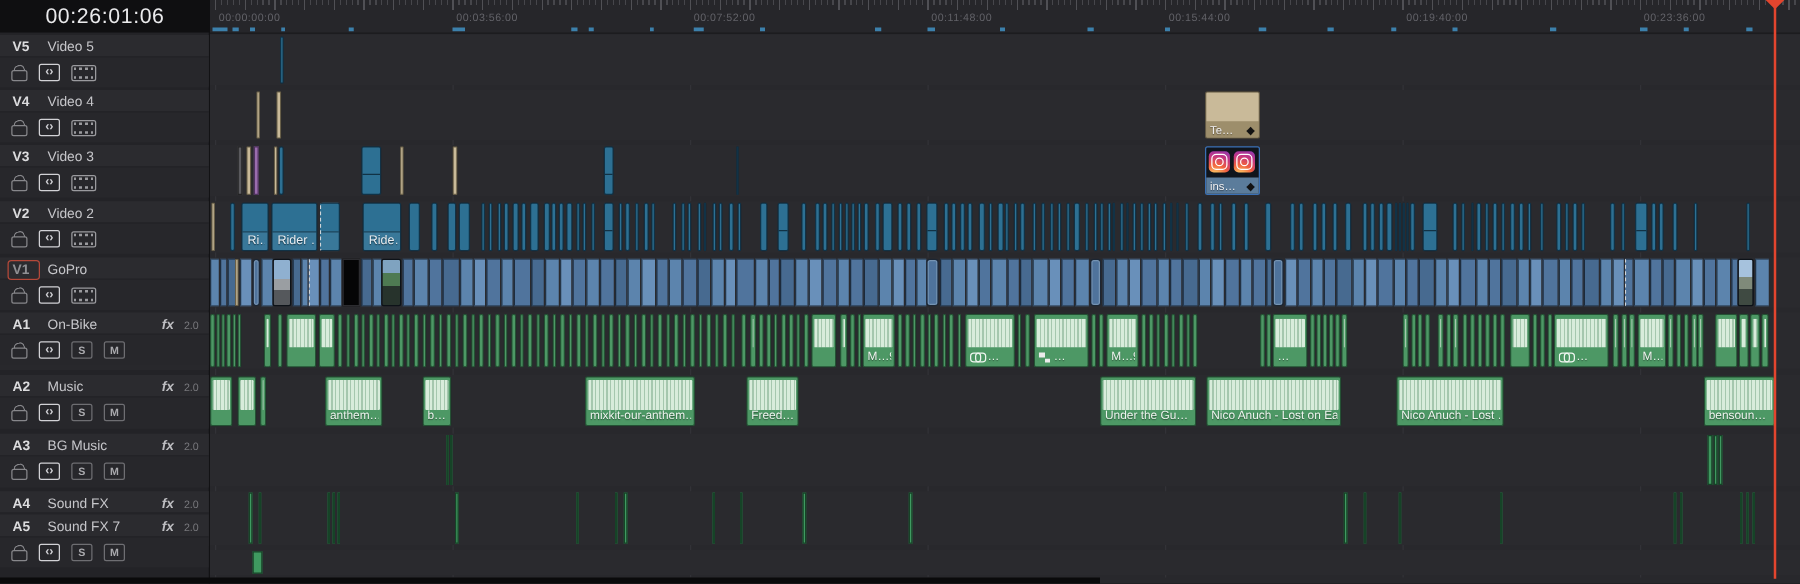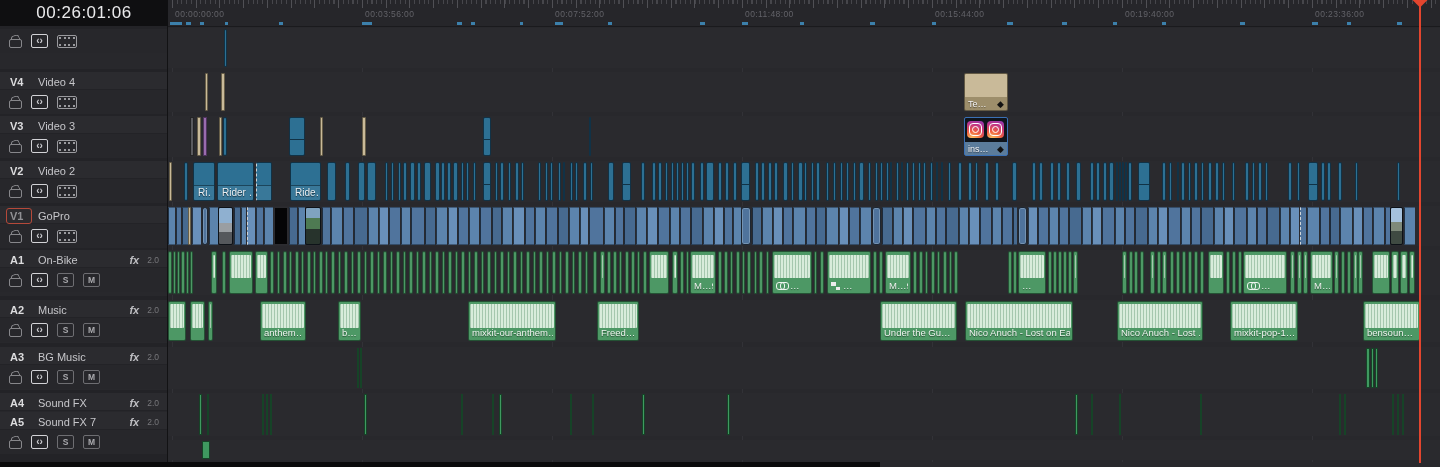--- a/index.html
+++ b/index.html
@@ -92,20 +92,24 @@
   .hscroll{position:absolute;left:0;top:462px;width:880px;height:5px;background:#0a0a0b;z-index:9;}
 </style>
 </head>
 <body>
 
 <div class="app">
   <aside class="sidebar">
     <div class="timecode">00:26:01:06</div>
     <div id="track-headers">
         <div class="thead" style="top: 28px; height: 41px;">
+          <div class="thead-label">
+            <div class="tbadge">V5</div>
+            <div class="tname">Video 5</div>
+          </div>
           <div class="thead-icons">
             <div class="ic-lock"></div>
             <div class="ic-box ic-asel">‹›</div>
             <div class="ic-film"></div>
           </div>
         </div>
         <div class="thead" style="top: 72px; height: 41px;">
           <div class="thead-label">
             <div class="tbadge">V4</div>
             <div class="tname">Video 4</div>
@@ -1041,26 +1045,20 @@
             <div class="alabel">
               <span>Nico Anuch - Lost on Ea…</span>
             </div>
           </div>
           <div class="clip c-aw" style="left: 949px; width: 86px;">
             <div class="wave"></div>
             <div class="alabel">
               <span>Nico Anuch - Lost …</span>
             </div>
           </div>
-          <div class="clip c-aw" style="left: 1062px; width: 68px;">
-            <div class="wave"></div>
-            <div class="alabel">
-              <span>mixkit-pop-1…</span>
-            </div>
-          </div>
           <div class="clip c-aw" style="left: 1195px; width: 57px;">
             <div class="wave"></div>
             <div class="alabel">
               <span>bensoun…</span>
             </div>
           </div>
         </div>
         <div class="lane" style="top: 347px; height: 42px;">
           <div class="clip c-gs" style="left: 189px; width: 2px;"></div>
           <div class="clip c-gs" style="left: 192px; width: 2px;"></div>

